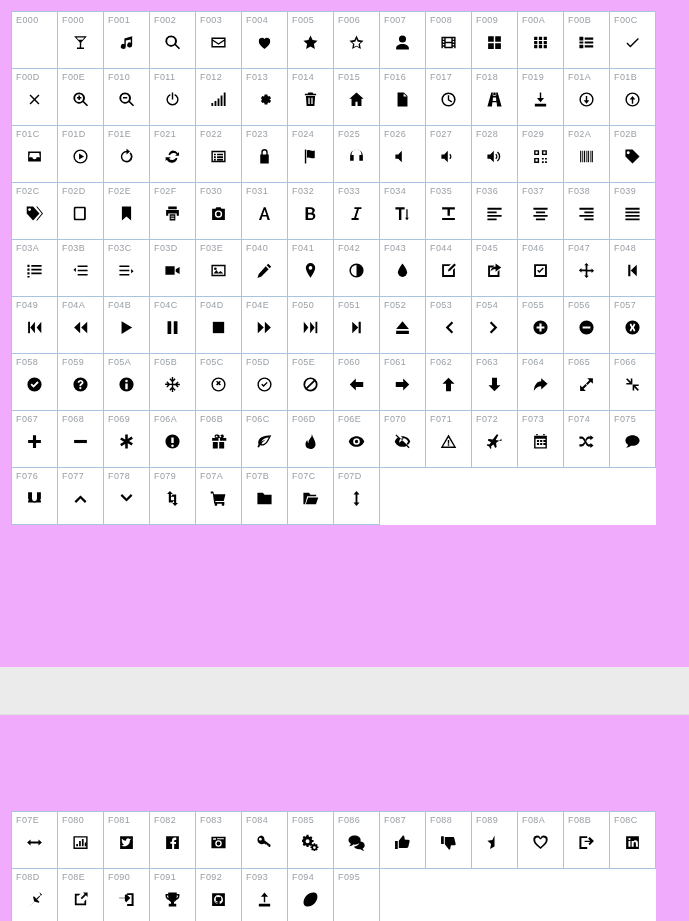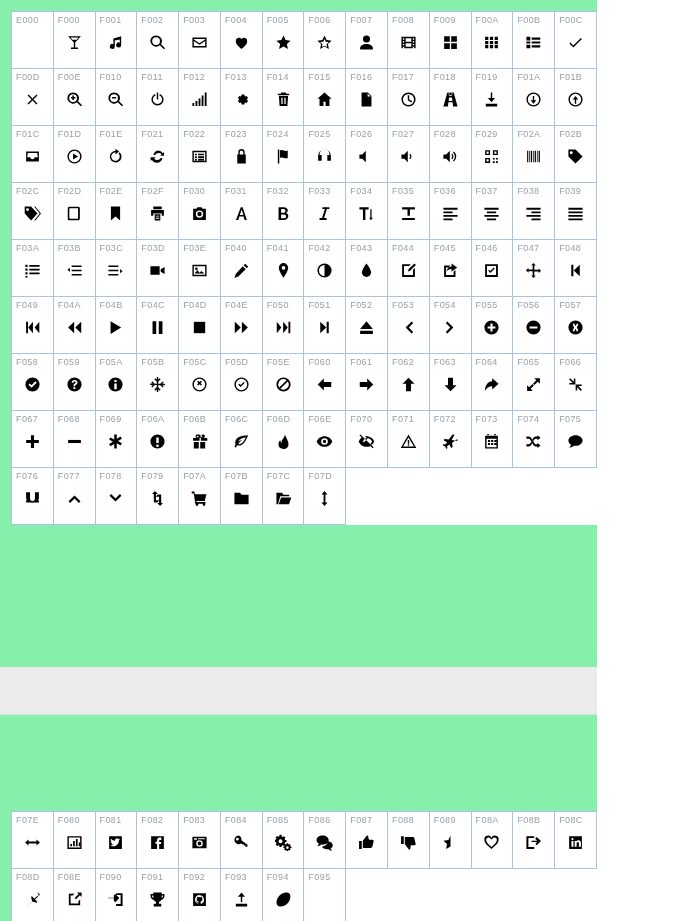--- a/index.html
+++ b/index.html
@@ -3,23 +3,23 @@
 <meta charset="utf-8">
 <style>
   html, body {
     margin: 0;
     padding: 0;
     background: #ffffff;
     font-family: "Liberation Sans", sans-serif;
   }
   #page {
     position: relative;
-    width: 597px;
+    width: 689px;
     height: 921px;
-    background: #86efac;
+    background: #f0abfc;
     overflow: hidden;
   }
 
   .glyph-table {
     border-collapse: collapse;
     table-layout: fixed;
     background: #ffffff;
   }
   .glyph-table td {
     border: 1px solid #a8c4e0;

